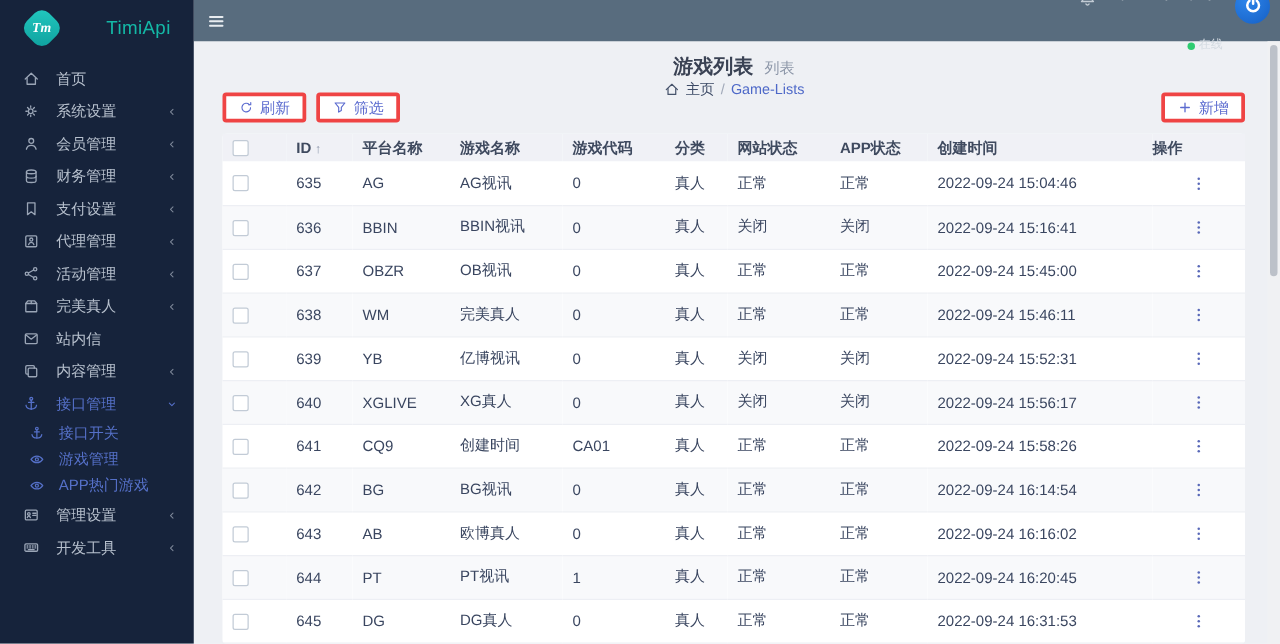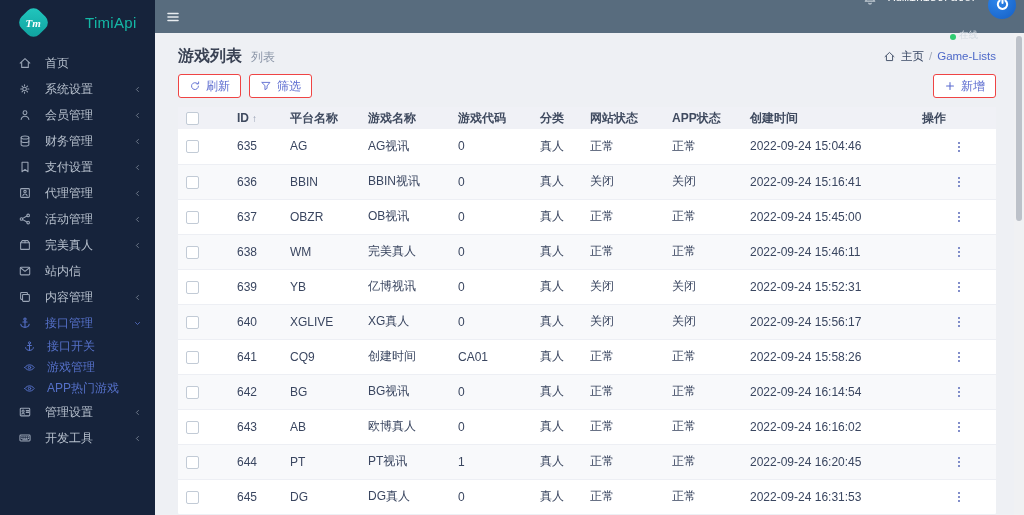--- a/index.html
+++ b/index.html
@@ -30,32 +30,32 @@
   .bell { width:16px; height:16px; color:#c2cbd4; cursor:pointer; }
   .user-block { text-align:right; line-height:1.15; }
   .user-name { color:#fff; font-size:11.5px; }
   .user-status { color:#d3dae1; font-size:9.5px; display:flex; align-items:center; justify-content:flex-end; gap:3px;margin-top:27px; }
   .dot { width:6px; height:6px; border-radius:50%; background:#2ecc71; display:inline-block; }
   .avatar { width:28px; height:28px; border-radius:50%; background:radial-gradient(circle at 35% 30%,#2e86ec,#155fc4); display:flex; align-items:center; justify-content:center; color:#fff; cursor:pointer; }
   .avatar svg { width:17px; height:17px; }
 
   
   .content { position:absolute; left:155px; top:33px; right:10px; bottom:0; background:#eef0f4; padding:6px 18px 0 23px; }
-  .page-head { height:26px; display:flex; align-items:center; justify-content:space-between; margin-top:4px; }
+  .page-head { height:26px; display:flex; align-items:center; justify-content:space-between; margin-top:4px;flex-direction:column; }
   .titles { display:flex; align-items:baseline; }
   .page-title { font-size:16px; font-weight:700; color:#3a4254; }
   .page-subtitle { font-size:12px; color:#8c96a8; margin-left:9px;font-family:Liberation Serif, serif; }
   .breadcrumb { display:flex; align-items:center; gap:5px; font-size:11.5px; }
   .breadcrumb .icon { width:13px; height:13px; color:#46536b; }
   .bc-home { color:#3c4a66; cursor:pointer; }
   .bc-sep { color:#a0a8b8; }
   .bc-current { color:#4d68c8; cursor:pointer; }
 
   .toolbar { display:flex; align-items:center; justify-content:space-between; margin-top:5px; }
-  .btn { height:24px; display:inline-flex; align-items:center; gap:5px; padding:0 10px; background:#fff; border:1px solid #ef4444; border-radius:3px; color:#5a6acf; font-size:12px; cursor:pointer; }
+  .btn { height:24px; display:inline-flex; align-items:center; gap:5px; padding:0 10px; background:#fff; border:3px solid #ef4444; border-radius:3px; color:#5a6acf; font-size:12px; cursor:pointer; }
   .btn .icon { width:12px; height:12px; }
   .btn-group { display:flex; gap:8px; }
 
   
   .card { margin-top:9px; background:#fff; border-radius:3px; }
   table { width:100%; border-collapse:collapse; table-layout:fixed; }
   thead th { background:#f0f1f6; height:22px; text-align:left; padding:0 0 0 8px; font-size:12px; font-weight:700; color:#3f4a5f; white-space:nowrap; cursor:pointer; }
   thead th.col-action { text-align:left; padding:0; }
   .sort-arrow { color:#8d97ab; font-size:10px; margin-left:3px; font-weight:400; }
   tbody td { height:35px; padding:0 0 0 8px; font-size:12px; color:#3a4660; border-bottom:1px solid #edeff4; white-space:nowrap; overflow:hidden; }

